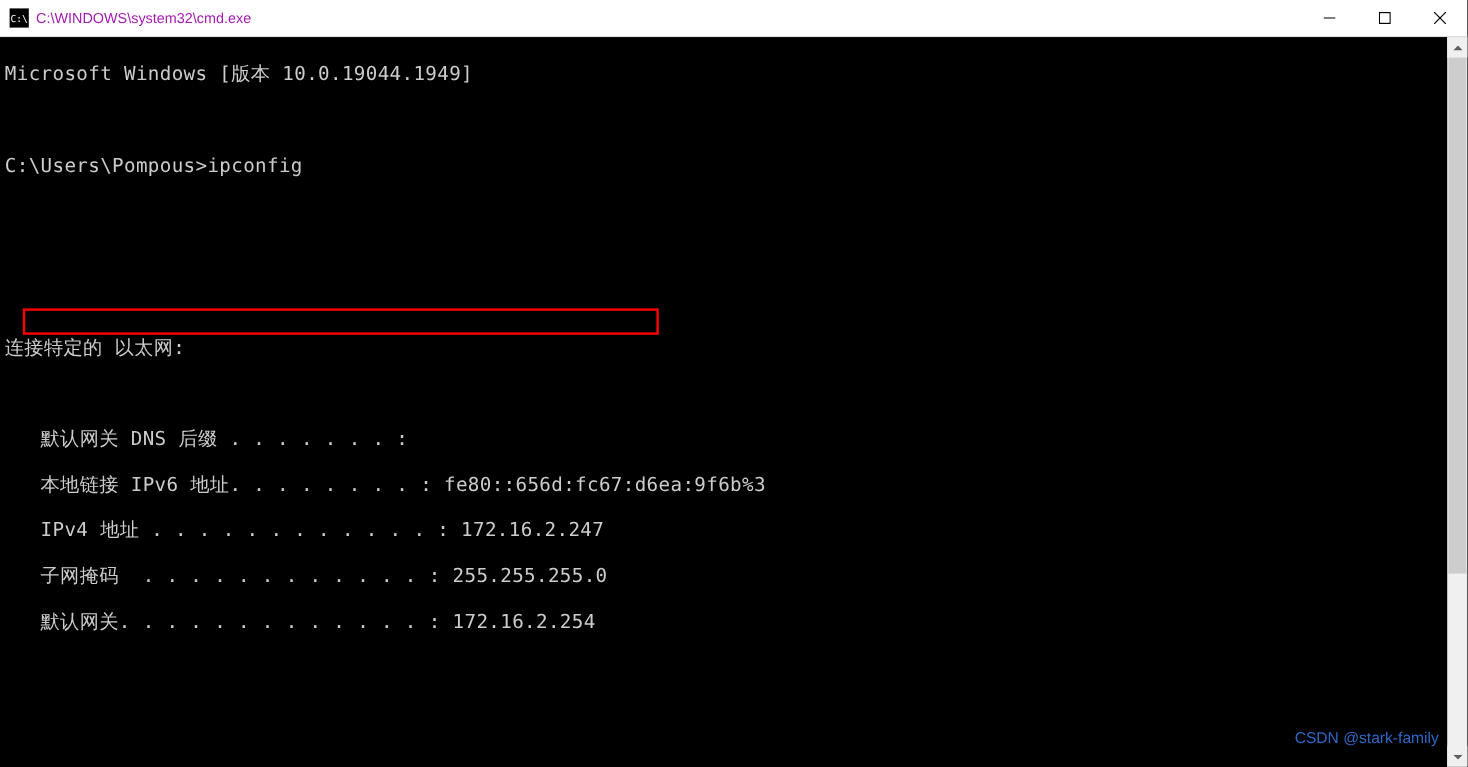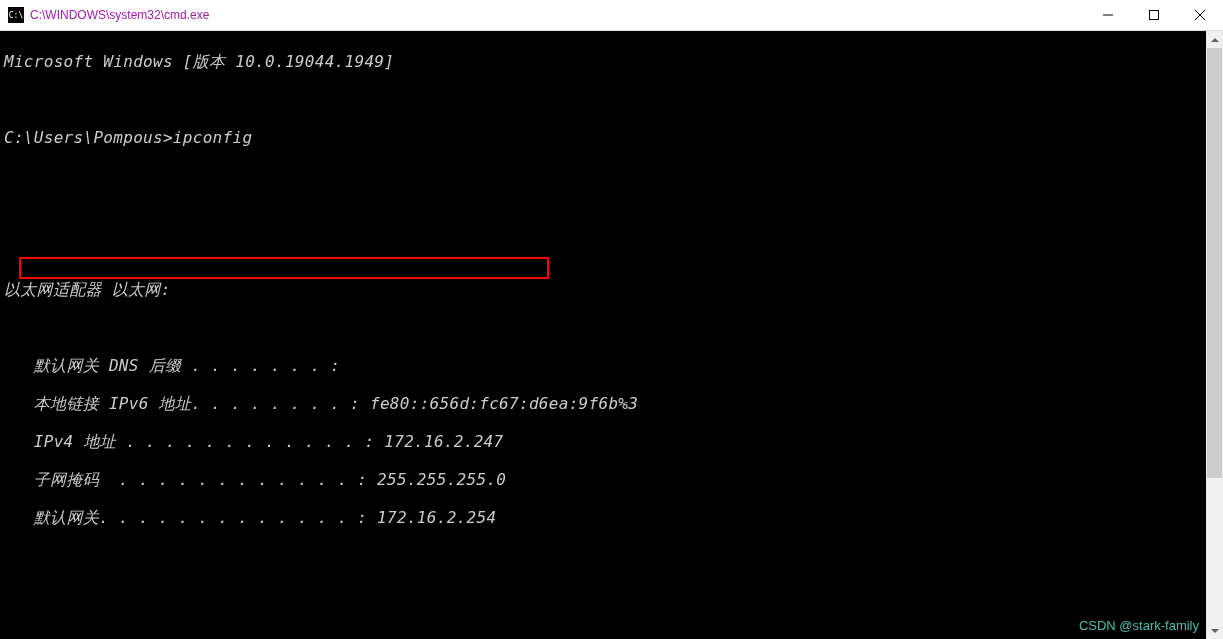--- a/index.html
+++ b/index.html
@@ -67,21 +67,20 @@
       font-family: Consolas, "NSimSun", "SimSun", monospace;
       font-size: 16px;
       line-height: 19px;
       white-space: pre;
       height: calc(100% - 31px);
       position: relative;
       letter-spacing: 0.3px;
     }
     .line {
       white-space: pre;
-      font-style: italic;
     }
     .highlight-box {
       position: absolute;
       border: 2px solid #ff0000;
       pointer-events: none;
     }
     .scrollbar {
       position: absolute;
       right: 0;
       top: 31px;
@@ -101,22 +100,22 @@
       position: absolute;
       left: 1px;
       right: 1px;
       top: 17px;
       height: 430px;
       background: #cdcdcd;
     }
     .watermark {
       position: absolute;
       right: 24px;
-      bottom: 6px;
-      color: #5eead4;
+      bottom: 17px;
+      color: #3b82f6;
       font-family: Arial, sans-serif;
       font-size: 13px;
       opacity: 0.8;
     }
   </style>
 </head>
 <body>
 
 <div class="titlebar">
   <div class="titlebar-icon">C:\</div>
@@ -141,21 +140,21 @@
   </div>
 </div>
 
 <div class="terminal">
 <div class="line">Microsoft Windows [版本 10.0.19044.1949]</div>
 <div class="line"> </div>
 <div class="line"><span>C:\Users\Pompous&gt;</span><span>ipconfig</span></div>
 <div class="line"> </div>
 <div class="line"> </div>
 <div class="line"> </div>
-<div class="line">以太网适配器 以太网:</div>
+<div class="line">连接特定的 以太网:</div>
 <div class="line"> </div>
 <div class="line"><span>   默认网关 DNS 后缀 . . . . . . . :</span><span></span></div>
 <div class="line"><span>   本地链接 IPv6 地址. . . . . . . . :</span><span> fe80::656d:fc67:d6ea:9f6b%3</span></div>
 <div class="line"><span>   IPv4 地址 . . . . . . . . . . . . :</span><span> 172.16.2.247</span></div>
 <div class="line"><span>   子网掩码  . . . . . . . . . . . . :</span><span> 255.255.255.0</span></div>
 <div class="line"><span>   默认网关. . . . . . . . . . . . . :</span><span> 172.16.2.254</span></div>
 <div class="line"> </div>
 
 
 

